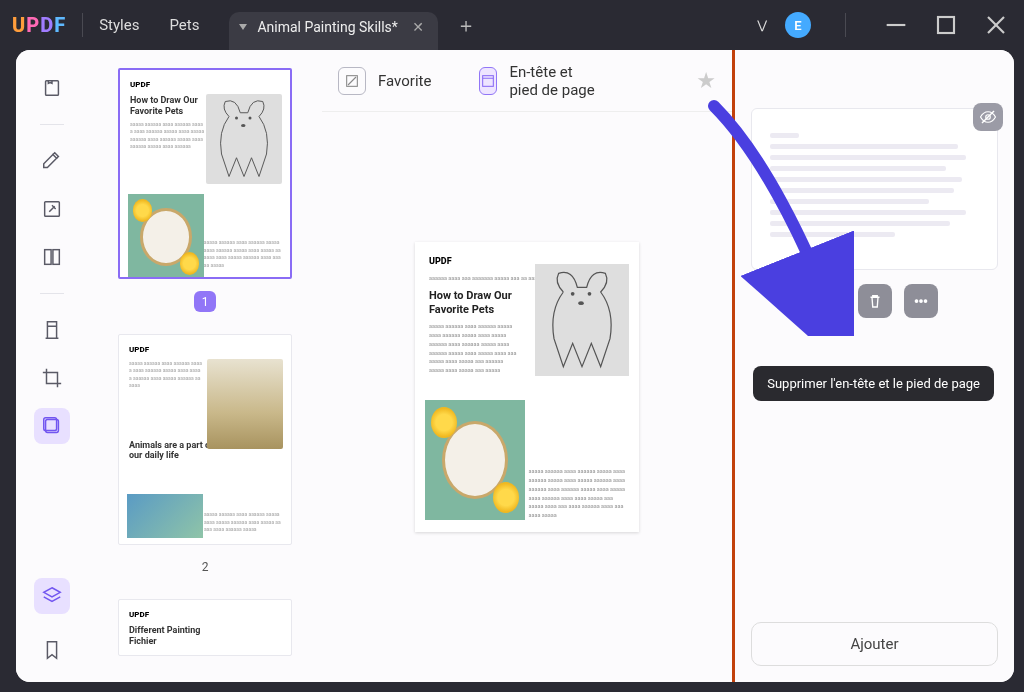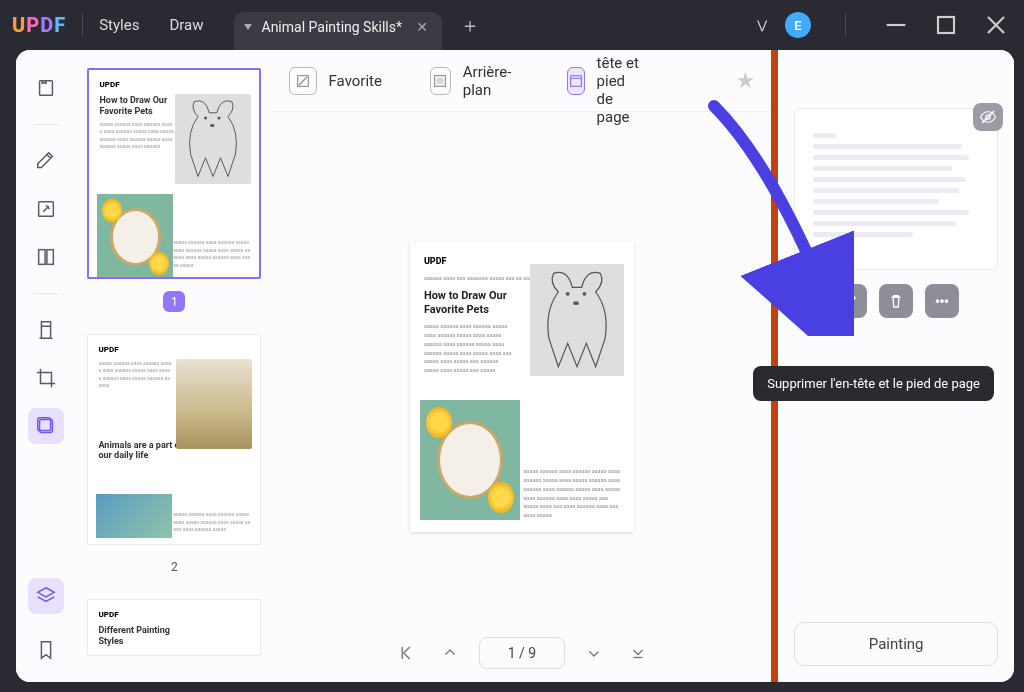--- a/index.html
+++ b/index.html
@@ -55,21 +55,21 @@
 .page .title{font-size:11px;font-weight:700;color:#222;line-height:1.25;margin-bottom:6px}
 .page .body{font-size:5.5px;color:#999;line-height:1.6}
 .page .img1{position:absolute;right:10px;top:22px;width:94px;height:112px;background:#dedede}
 .page .img2{position:absolute;left:10px;bottom:12px;width:100px;height:120px;background:#7fb7a0}
 
 .page-nav { height:58px; display:flex; align-items:center; justify-content:center; gap:14px; }
 .nav-btn { width:30px;height:30px;border-radius:8px;display:flex;align-items:center;justify-content:center;cursor:pointer;color:#777; }
 .nav-btn svg{width:18px;height:18px;stroke:currentColor;fill:none;stroke-width:1.8}
 .page-input { width:86px;height:32px;border:1px solid #ddd;border-radius:8px;display:flex;align-items:center;justify-content:center;font-size:14px;color:#444; }
 
-.right-pane { width:282px; background:#fcfbfd; border-left:7px solid #c2410c; padding:58px 16px 16px; display:flex; flex-direction:column; }
+.right-pane { width:282px; background:#fcfbfd; border-left:3px solid #c2410c; padding:58px 16px 16px; display:flex; flex-direction:column; }
 .preview-card { position:relative; background:#fff; border:1px solid #e8e8ee; border-radius:6px; height:162px; padding:14px 18px; }
 .visibility-badge { position:absolute; right:-6px; top:-6px; width:30px; height:28px; border-radius:8px; background:#9b9ba6; display:flex; align-items:center; justify-content:center; }
 .preview-lines { display:flex; flex-direction:column; gap:6px; margin-top:10px; }
 .pline{height:5px;background:#eceaf2;border-radius:2px}
 .action-row { display:flex; gap:12px; justify-content:center; margin-top:14px; }
 .action-btn { width:34px;height:34px;border-radius:8px;background:#8e8e98;display:flex;align-items:center;justify-content:center;cursor:pointer; }
 .action-btn svg{width:18px;height:18px;stroke:#fff;fill:none;stroke-width:1.8}
 .tooltip { position:absolute; top:316px; right:20px; background:#2a2a2f; color:#fff; font-size:13px; padding:10px 14px; border-radius:8px; white-space:nowrap; }
 .add-btn { margin-top:auto; height:44px; border:1px solid #ddd; border-radius:10px; display:flex; align-items:center; justify-content:center; font-size:15px; color:#444; cursor:pointer; }
 
@@ -80,21 +80,21 @@
 .hoop::before{content:"";width:60%;height:60%;border-radius:50%;background:#f4f0e8;border:3px solid #c9a86a}
 .flower{position:absolute;width:26%;height:26%;background:radial-gradient(circle,#ffd94a 40%,#f0b820 70%);border-radius:50%}
 </style>
 </head>
 <body>
 
 <div class="titlebar">
   <span class="logo"><span class="u">U</span><span class="p">P</span><span class="d">D</span><span class="f">F</span></span>
   <div class="vsep"></div>
   <span class="menu-item">Styles</span>
-  <span class="menu-item">Draw</span>
+  <span class="menu-item">Pets</span>
   <div class="tab-area">
     <div class="tab">
       <span class="caret"></span>
       <span>Animal Painting Skills*</span>
       <span class="x">✕</span>
     </div>
     <span class="newtab">＋</span>
   </div>
   <div class="win-right">
     <span class="caretdown">⋁</span>
@@ -205,43 +205,34 @@
       <div class="body" style="width:48%">aaaaa aaaaaa aaaa aaaaaa aaaaa aaaa aaaaaa aaaaa aaaa aaaaa aaaaaa aaaa aaaaa aaaaaa aaaaaa</div>
       <div class="img1" style="background:linear-gradient(180deg,#e8e2d0 0%,#c9b88a 60%,#a8935f 100%)"></div>
       <div class="title" style="width:56%;margin-top:50px">Animals are a part of our daily life</div>
       <div class="body" style="position:absolute;right:8px;bottom:10px;width:46%">aaaaa aaaaaa aaaa aaaaaa aaaaa aaaa aaaaa aaaaaa aaaa aaaaa aaaaa aaaa aaaaaa aaaaa</div>
       <div class="img2" style="top:auto;bottom:6px;height:44px;background:linear-gradient(135deg,#5a9bc4,#8fc4a8)"></div>
     </div>
     <div class="thumb-num">2</div>
 
     <div class="thumb" style="height:60px">
       <div class="logo-sm"><span class="u">U</span><span class="p">P</span><span class="d">D</span><span class="f">F</span></div>
-      <div class="title" style="width:56%">Different Painting Styles</div>
+      <div class="title" style="width:56%">Different Painting Fichier</div>
     </div>
   </div>
 
   <div class="main-pane">
     <div class="top-tools">
       <div class="tool">
         <div class="tool-ico">
             <svg viewBox="0 0 24 24" width="16" height="16">
               <rect x="4" y="4" width="16" height="16" fill="none" stroke="currentColor" stroke-width="1.6"></rect>
               <line x1="6" y1="18" x2="18" y2="6" stroke="currentColor" stroke-width="1.6"></line>
             </svg>
           </div>
         <span class="tool-label">Favorite</span>
-      </div>
-      <div class="tool">
-        <div class="tool-ico">
-            <svg viewBox="0 0 24 24" width="16" height="16">
-              <rect x="4" y="4" width="16" height="16" fill="none" stroke="currentColor" stroke-width="1.6"></rect>
-              <rect x="7" y="7" width="10" height="10" fill="currentColor" opacity=".3"></rect>
-            </svg>
-          </div>
-        <span class="tool-label">Arrière-plan</span>
       </div>
       <div class="tool">
         <div class="tool-ico active">
             <svg viewBox="0 0 24 24" width="16" height="16">
               <rect x="4" y="4" width="16" height="16" fill="none" stroke="currentColor" stroke-width="1.6"></rect>
               <line x1="4" y1="8" x2="20" y2="8" stroke="currentColor" stroke-width="1.6"></line>
             </svg>
           </div>
         <span class="tool-label">En-tête et pied de page</span>
       </div>
@@ -264,45 +255,20 @@
         <div class="img2">
             <div class="hoop">
               <span class="flower" style="top:6%;left:6%"></span>
               <span class="flower" style="bottom:6%;right:6%"></span>
             </div>
           </div>
         <div class="body" style="position:absolute;right:12px;bottom:12px;width:44%">aaaaa aaaaaa aaaa aaaaaa aaaaa aaaa aaaaaa aaaaa aaaa aaaaa aaaaaa aaaa aaaaaa aaaa aaaaaa aaaaa aaaa aaaaa aaaa aaaaaa aaaa aaaa aaaaa aaa aaaaa aaaa aaa aaaa aaaaaa aaaa aaa aaaa aaaaa</div>
       </div>
     </div>
 
-    <div class="page-nav">
-      <div class="nav-btn">
-          <svg viewBox="0 0 24 24">
-            <polyline points="17 4 9 12 17 20"></polyline>
-            <line x1="7" y1="4" x2="7" y2="20"></line>
-          </svg>
-        </div>
-      <div class="nav-btn">
-          <svg viewBox="0 0 24 24">
-            <polyline points="6 14 12 8 18 14"></polyline>
-          </svg>
-        </div>
-      <div class="page-input">1 / 9</div>
-      <div class="nav-btn">
-          <svg viewBox="0 0 24 24">
-            <polyline points="6 10 12 16 18 10"></polyline>
-          </svg>
-        </div>
-      <div class="nav-btn">
-          <svg viewBox="0 0 24 24">
-            <polyline points="6 8 12 14 18 8"></polyline>
-            <line x1="6" y1="18" x2="18" y2="18"></line>
-          </svg>
-        </div>
-    </div>
   </div>
 
   <div class="right-pane">
     <div class="preview-card">
       <div class="visibility-badge">
           <svg width="18" height="18" viewBox="0 0 24 24">
             <path d="M2 12s4-7 10-7 10 7 10 7-4 7-10 7S2 12 2 12z" fill="none" stroke="#fff" stroke-width="1.6"></path>
             <circle cx="12" cy="12" r="3" fill="none" stroke="#fff" stroke-width="1.6"></circle>
             <line x1="4" y1="20" x2="20" y2="4" stroke="#fff" stroke-width="2"></line>
           </svg>
@@ -333,21 +299,21 @@
         </div>
       <div class="action-btn">
           <svg viewBox="0 0 24 24">
             <circle cx="6" cy="12" r="1.6" fill="#fff"></circle>
             <circle cx="12" cy="12" r="1.6" fill="#fff"></circle>
             <circle cx="18" cy="12" r="1.6" fill="#fff"></circle>
           </svg>
         </div>
     </div>
     <div class="tooltip">Supprimer l'en-tête et le pied de page</div>
-    <div class="add-btn">Painting</div>
+    <div class="add-btn">Ajouter</div>
   </div>
 
 </div>
 
 <svg class="arrow" viewBox="0 0 170 240">
   <defs>
       <marker id="ah" markerWidth="12" markerHeight="12" refX="6" refY="6" orient="auto">
         <path d="M0 0 L12 6 L0 12 z" fill="#4a3fe0"></path>
       </marker>
     </defs>

